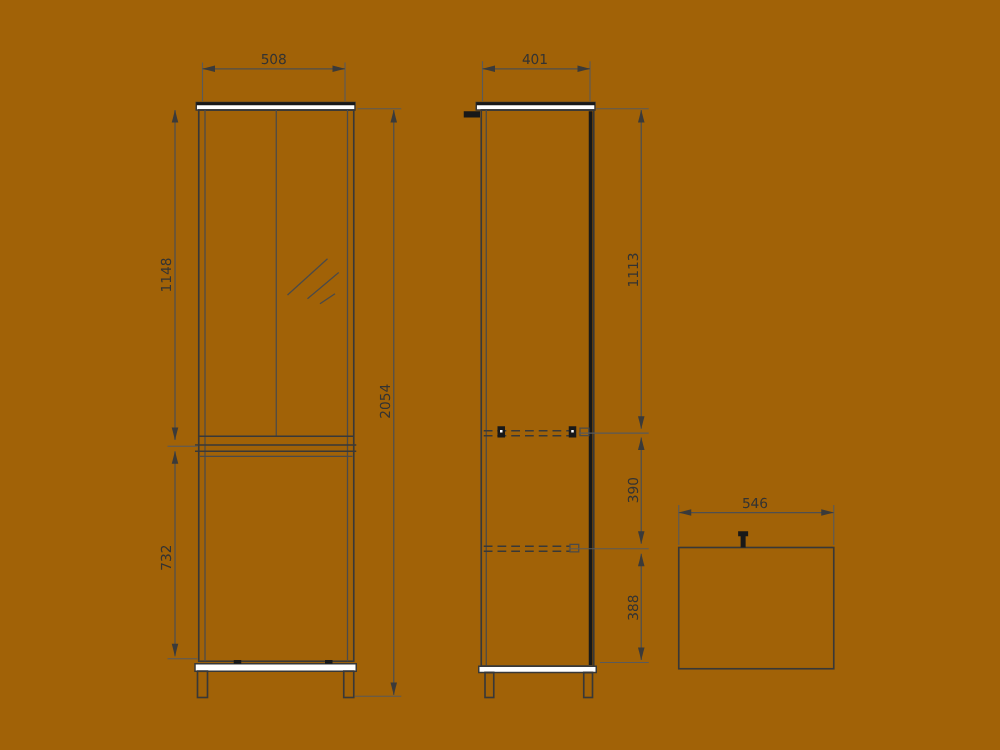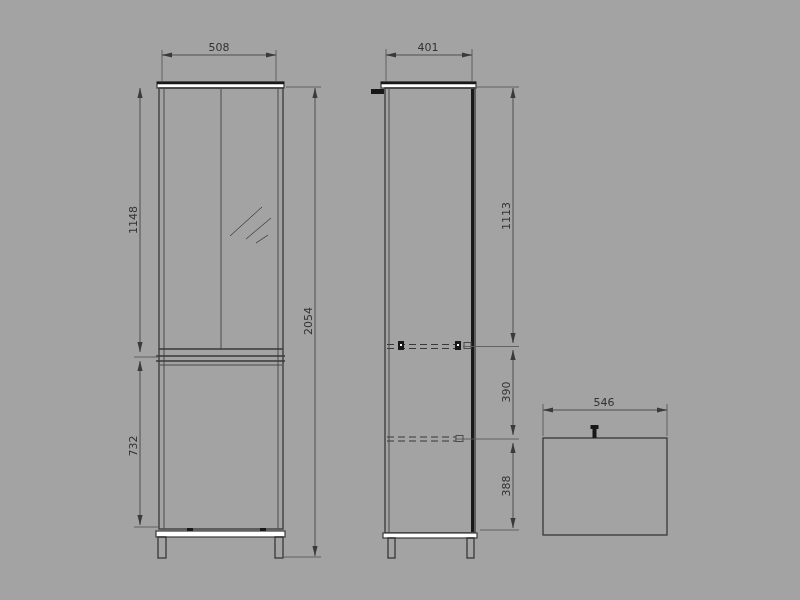--- a/index.html
+++ b/index.html
@@ -7,21 +7,21 @@
     padding: 0;
     background: #ffffff;
     width: 800px;
     height: 600px;
     overflow: hidden;
     font-family: "DejaVu Sans", "Liberation Sans", sans-serif;
   }
   .canvas-wrap {
     width: 800px;
     height: 600px;
-    background: #a3a3a3;
+    background: #a16207;
     position: relative;
   }
   svg text {
     font-family: "DejaVu Sans", "Liberation Sans", sans-serif;
     font-size: 11px;
     fill: #333333;
   }
   .struct { stroke: #383838; stroke-width: 1.3; fill: none; }
   .struct-thin { stroke: #4a4a4a; stroke-width: 1; fill: none; }
   .thick { stroke: #181818; stroke-width: 3; fill: none; }

